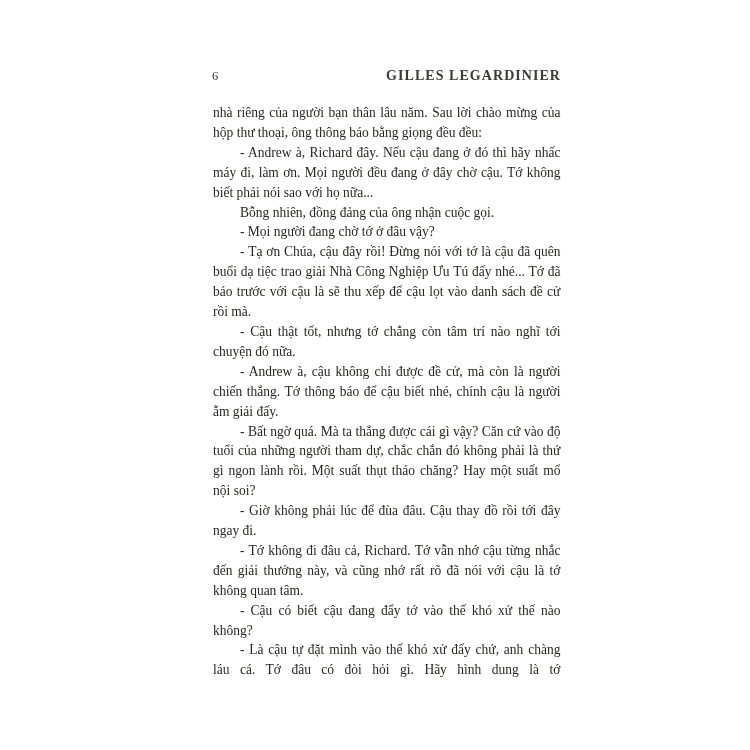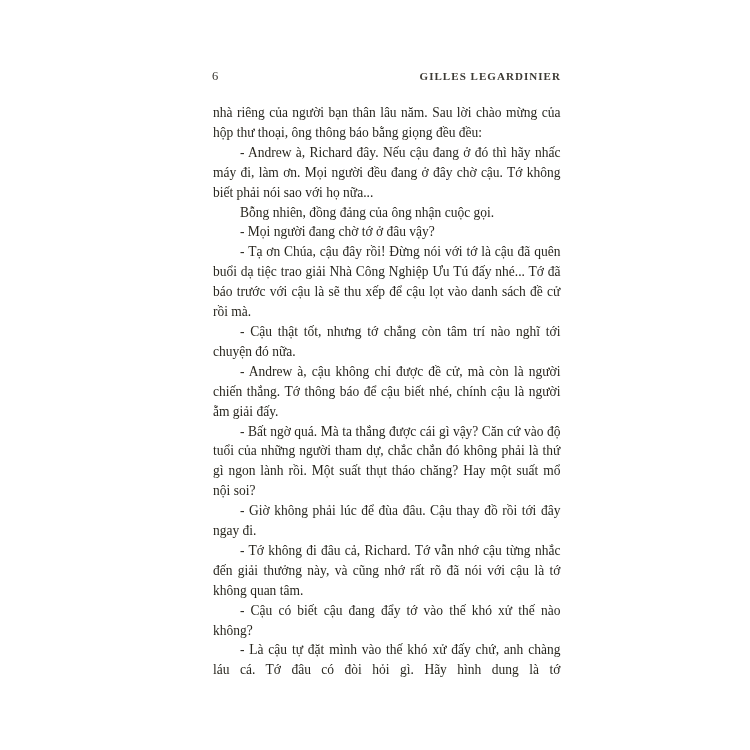--- a/index.html
+++ b/index.html
@@ -24,21 +24,21 @@
     justify-content: space-between;
     align-items: baseline;
     color: #35332d;
     filter: blur(0.25px);
   }
   .page-number {
     font-size: 12.5px;
     line-height: 14px;
   }
   .running-title {
-    font-size: 11px;
+    font-size: 14px;
     letter-spacing: 1.05px;
     line-height: 14px;
     font-weight: 600;
     color: #3c3a34;
   }
   .body-text {
     position: absolute;
     left: 213px;
     top: 103px;
     width: 386px;

